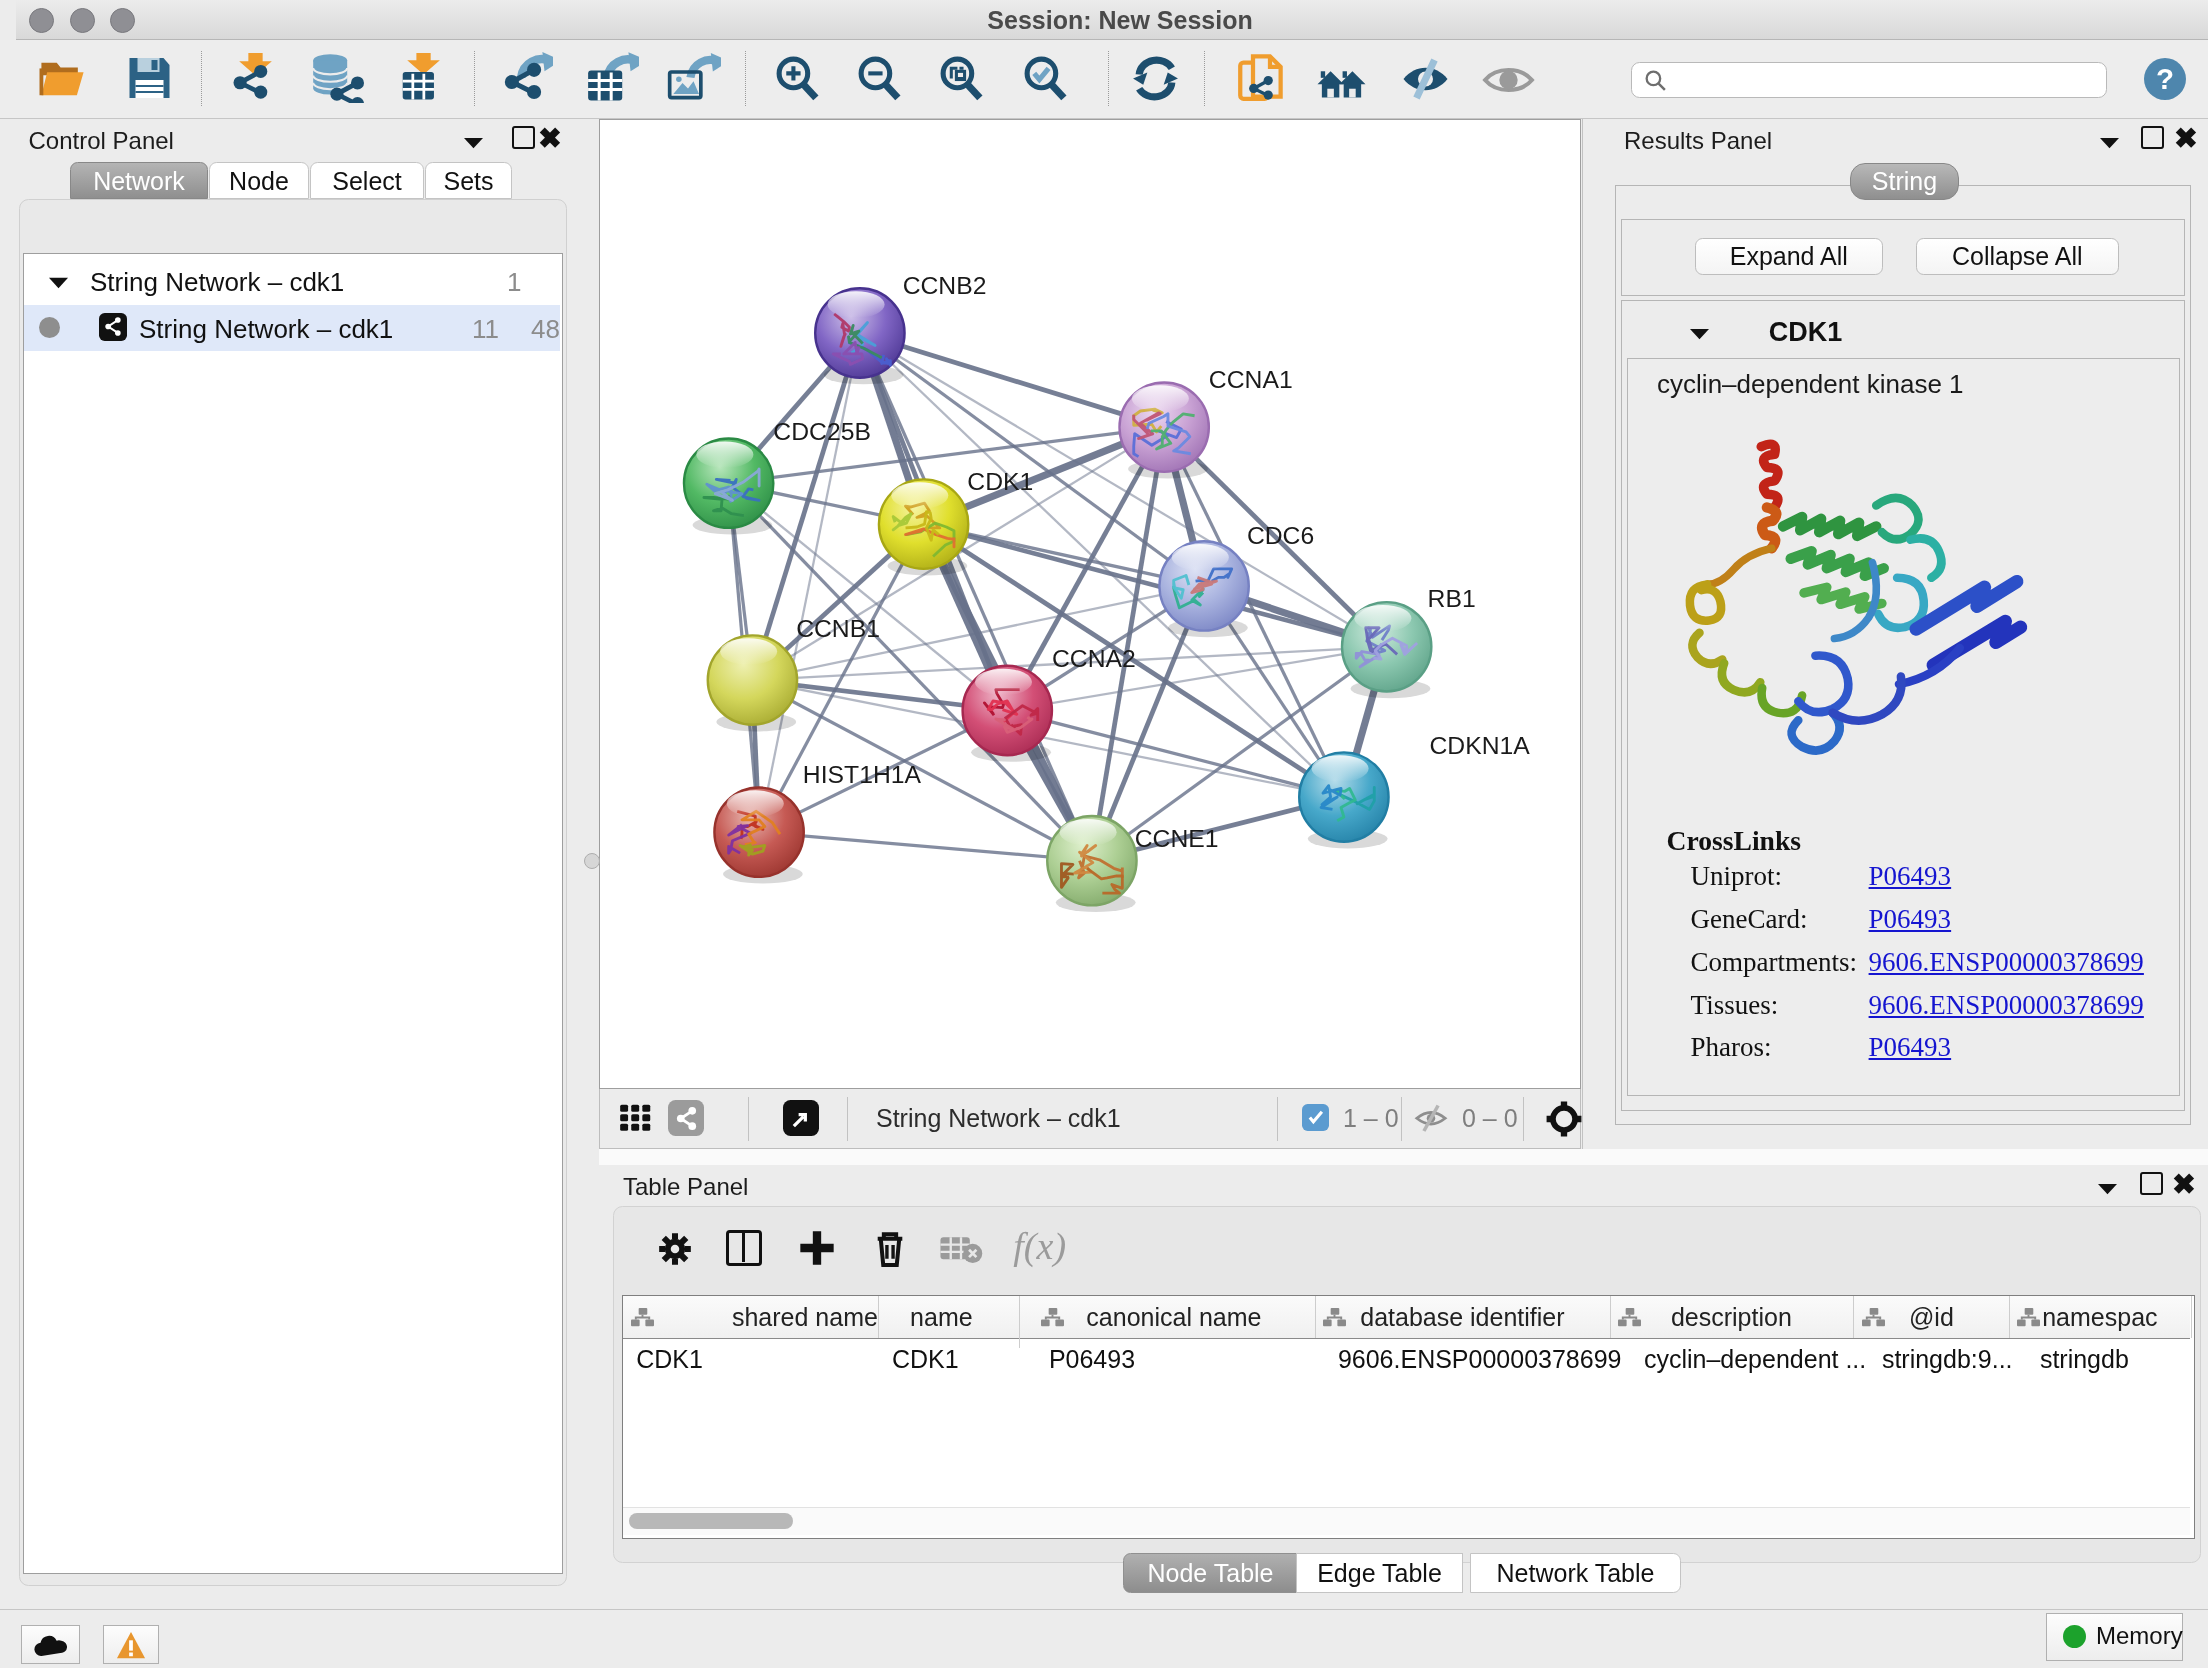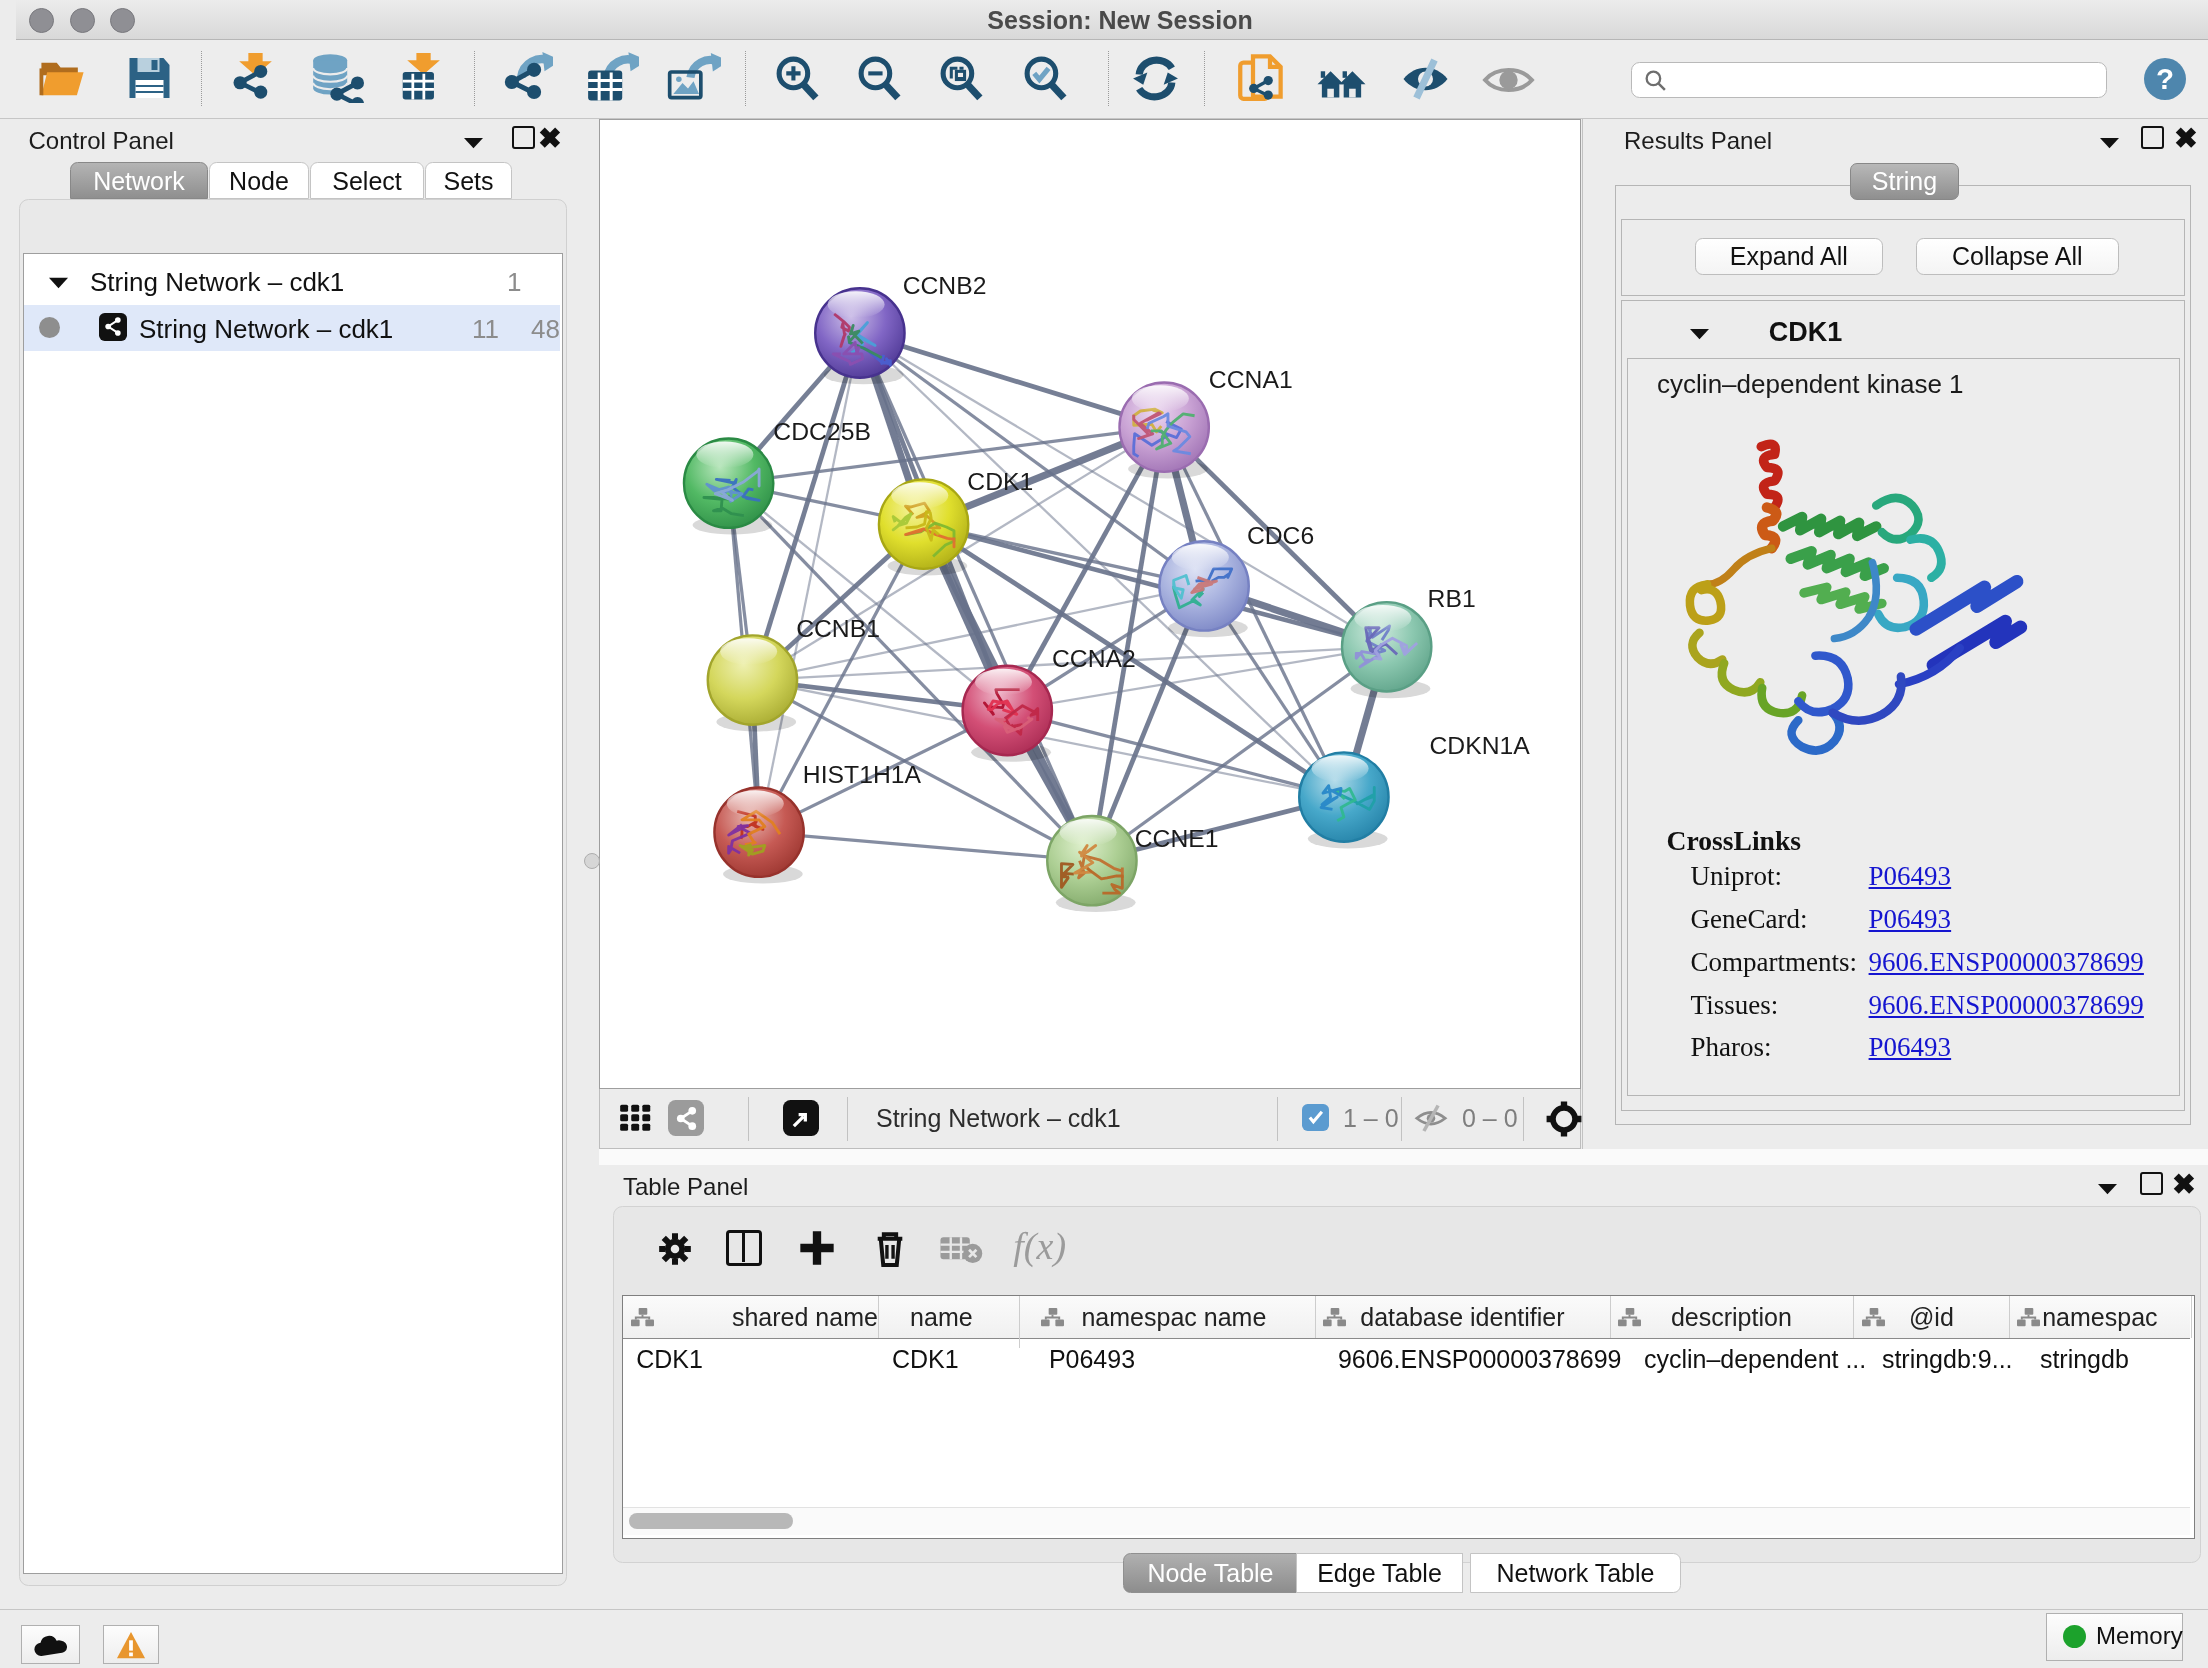--- a/index.html
+++ b/index.html
@@ -507,21 +507,21 @@
 <div class="abs" style="left:584px;top:853px;width:14.3px;height:14.3px;border-radius:50%;background:#d6d6d6;border:1px solid #adadad"></div>
 <div class="abs" style="left:1585px;top:624px;width:14.3px;height:14.3px;border-radius:50%;background:#d6d6d6;border:1px solid #adadad"></div>
 <div class="abs" style="left:1397px;top:1151px;width:14.3px;height:14.3px;border-radius:50%;background:#d6d6d6;border:1px solid #adadad"></div>
 <div class="abs" style="left:1582px;top:119px;width:627px;height:1030px;background:#ececec;border-left:1px solid #c2c2c2">
     <div class="ptitle abs" style="left:41px;top:7.6px">Results Panel</div>
     <svg class="abs" style="left:516px;top:17px" width="21" height="13.3" viewBox="0 0 22 14">
       <path d="M1 2 h20 L11 13 z" fill="#111"></path>
     </svg>
     <div class="abs" style="left:558px;top:6.7px;width:19px;height:19px;border:2.9px solid #111;border-radius:2.9px"></div>
     <div class="wbtn" style="left:591px;top:2.9px;font-size:28.5px;font-weight:bold">✖</div>
-    <div class="abs" style="left:267px;top:44px;width:107px;height:35px;background:linear-gradient(#b8b8b8,#8f8f8f);border:1px solid #888;border-radius:7px;color:#fff;font-size:25px;text-align:center;line-height:35px;z-index:3">String</div>
+    <div class="abs" style="left:267px;top:44px;width:107px;height:35px;background:linear-gradient(#b8b8b8,#8f8f8f);border:1px solid #888;border-radius:15px;color:#fff;font-size:25px;text-align:center;line-height:35px;z-index:3">String</div>
     <div class="abs" style="left:32px;top:66px;width:574px;height:938px;background:#ececec;border:1px solid #b5b5b5">
       <div class="abs" style="left:4.8px;top:33px;width:562px;height:75px;border:1px solid #b5b5b5">
         <div class="btn" style="left:73px;top:18px;width:186px;height:35px;line-height:35px">Expand All</div>
         <div class="btn" style="left:294px;top:18px;width:201px;height:35px;line-height:35px">Collapse All</div>
       </div>
       <div class="abs" style="left:4.8px;top:114px;width:562px;height:809px;border:1px solid #b5b5b5">
         <svg class="abs" style="left:67px;top:26px" width="21" height="13.3" viewBox="0 0 22 14">
           <path d="M1 2 h20 L11 13 z" fill="#111"></path>
         </svg>
         <div class="abs" style="left:147px;top:16px;font-size:27px;font-weight:bold;color:#111">CDK1</div>
@@ -620,21 +620,21 @@
           </div>
           <div class="abs" style="left:410px;top:0;width:282px;height:42px;border-right:1px solid #cdcdcd">
             <svg style="position:absolute;left:5.7px;top:9.5px" width="27" height="23" viewBox="0 0 28 24">
               <g fill="#8a8a8a">
                 <rect x="10" y="2" width="9" height="7" rx="1"></rect>
                 <rect x="2" y="14" width="9" height="7" rx="1"></rect>
                 <rect x="17" y="14" width="9" height="7" rx="1"></rect>
                 <path d="M14 9 v4 M7 14 v-2 h14 v2" stroke="#8a8a8a" stroke-width="2" fill="none"></path>
               </g>
             </svg>
-            <div style="position:absolute;left:0;right:0;top:6.7px;text-align:center;font-size:25px;color:#222">namespac name</div>
+            <div style="position:absolute;left:0;right:0;top:6.7px;text-align:center;font-size:25px;color:#222">canonical name</div>
           </div>
           <div class="abs" style="left:692px;top:0;width:295px;height:42px;border-right:1px solid #cdcdcd">
             <svg style="position:absolute;left:5.7px;top:9.5px" width="27" height="23" viewBox="0 0 28 24">
               <g fill="#8a8a8a">
                 <rect x="10" y="2" width="9" height="7" rx="1"></rect>
                 <rect x="2" y="14" width="9" height="7" rx="1"></rect>
                 <rect x="17" y="14" width="9" height="7" rx="1"></rect>
                 <path d="M14 9 v4 M7 14 v-2 h14 v2" stroke="#8a8a8a" stroke-width="2" fill="none"></path>
               </g>
             </svg>

